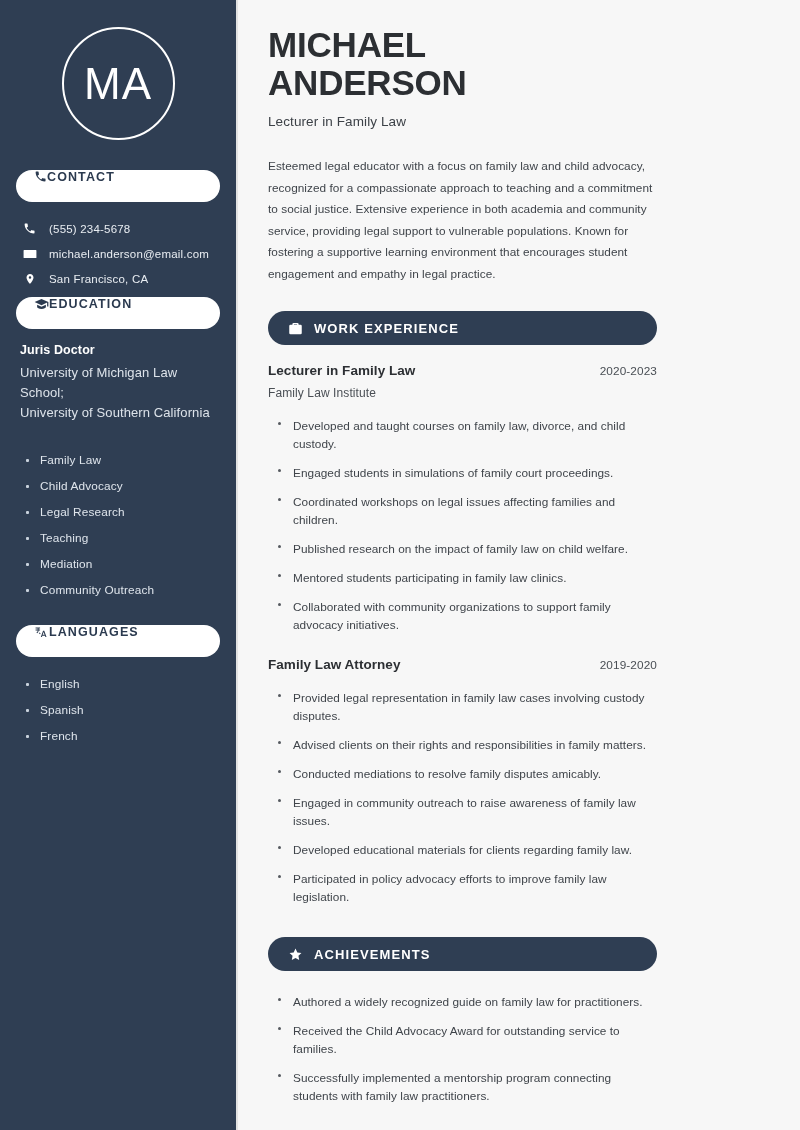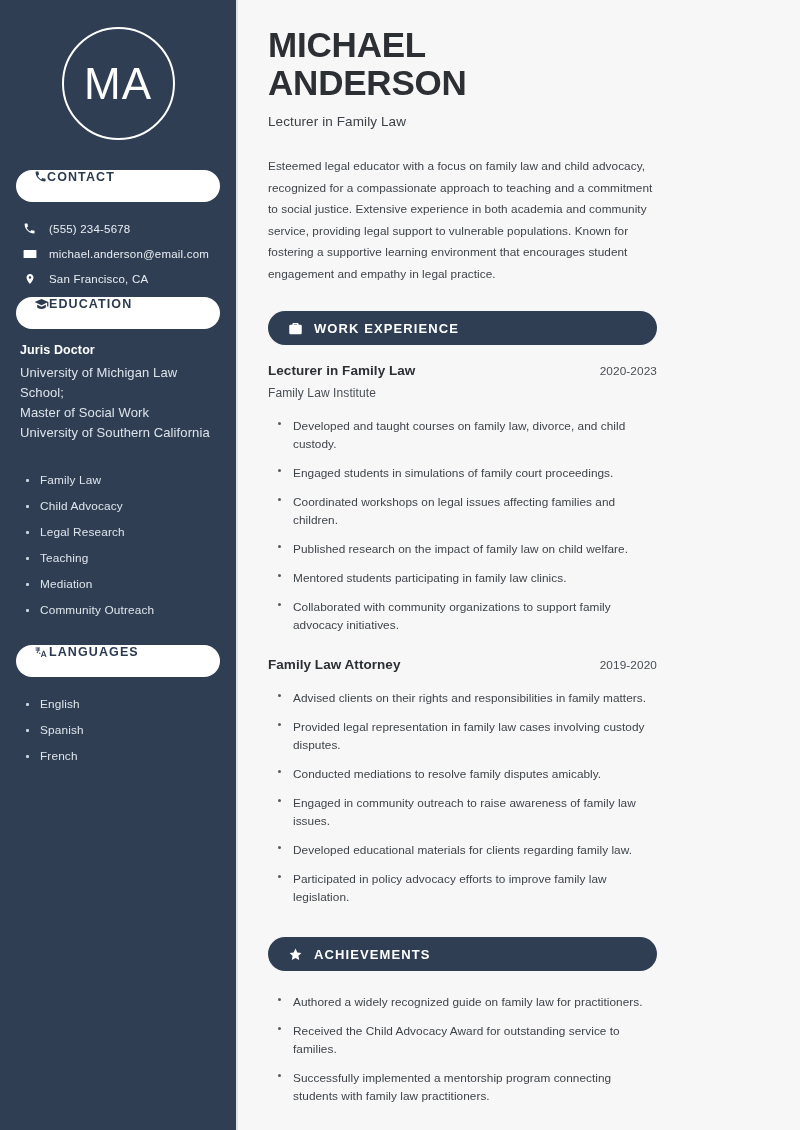--- a/index.html
+++ b/index.html
@@ -272,21 +272,20 @@
           <path d="M12 3L1 8l11 5 9-4.1V15h2V8L12 3z"></path>
           <path d="M5 12.3V16c0 1.7 3.1 3 7 3s7-1.3 7-3v-3.7l-7 3.2-7-3.2z"></path>
         </svg>
       </span>
       <span class="pill-label">EDUCATION</span>
     </div>
 
     <div class="edu-block">
       <div class="edu-degree">Juris Doctor</div>
       <div class="edu-line">University of Michigan Law School;</div>
-      <div class="edu-line">Master of Social Work</div>
       <div class="edu-line">University of Southern California</div>
     </div>
 
 
     <ul class="side-list">
       <li>Family Law</li>
       <li>Child Advocacy</li>
       <li>Legal Research</li>
       <li>Teaching</li>
       <li>Mediation</li>
@@ -347,22 +346,22 @@
         <li>Collaborated with community organizations to support family advocacy initiatives.</li>
       </ul>
     </div>
 
     <div class="entry">
       <div class="entry-head">
         <span class="entry-role">Family Law Attorney</span>
         <span class="entry-date">2019-2020</span>
       </div>
       <ul class="bullets">
+        <li>Provided legal representation in family law cases involving custody disputes.</li>
         <li>Advised clients on their rights and responsibilities in family matters.</li>
-        <li>Provided legal representation in family law cases involving custody disputes.</li>
         <li>Conducted mediations to resolve family disputes amicably.</li>
         <li>Engaged in community outreach to raise awareness of family law issues.</li>
         <li>Developed educational materials for clients regarding family law.</li>
         <li>Participated in policy advocacy efforts to improve family law legislation.</li>
       </ul>
     </div>
 
     <div class="section-bar">
       <span class="ico">
         <svg width="15" height="15" viewBox="0 0 24 24" fill="#ffffff">

